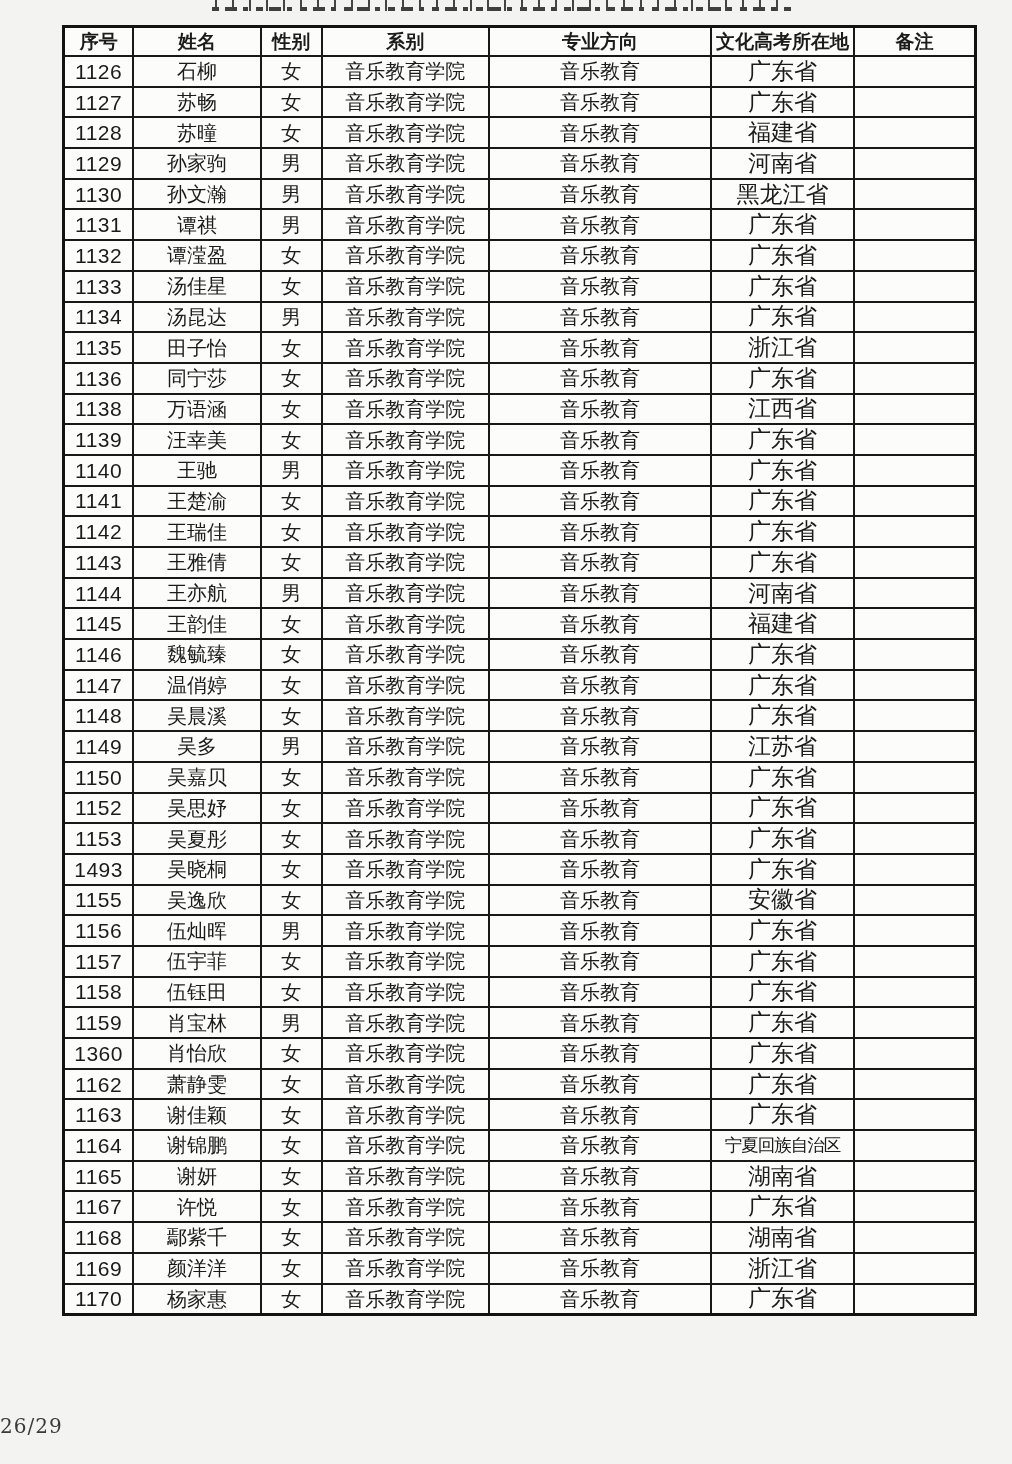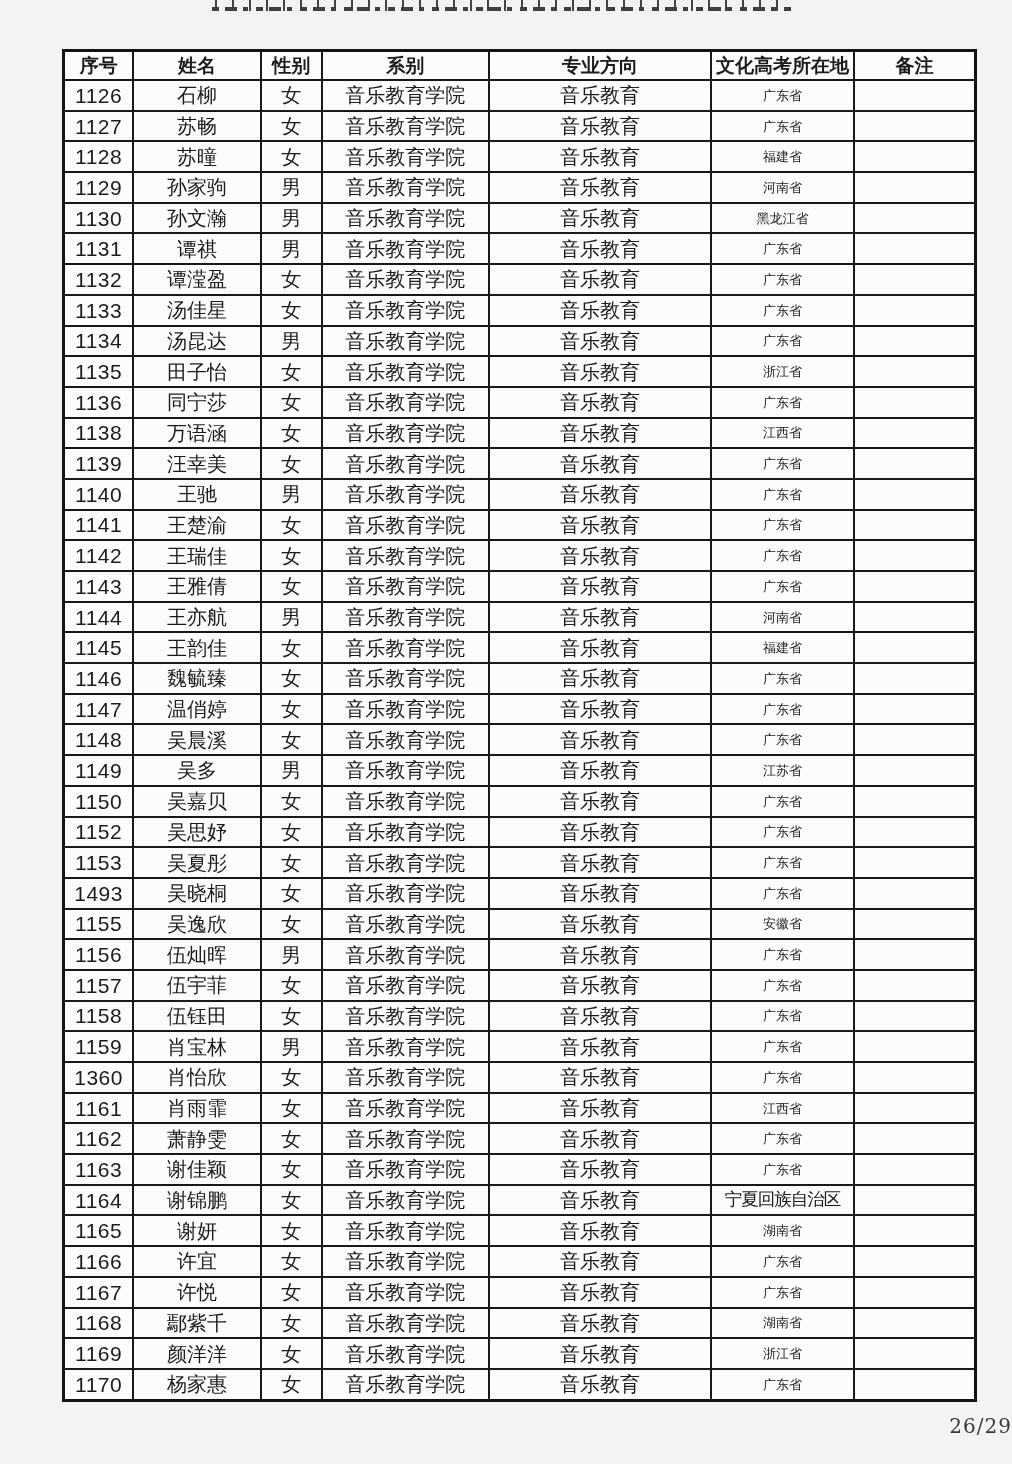--- a/index.html
+++ b/index.html
@@ -37,32 +37,32 @@
     border:2px solid #181818;
     text-align:center;
     vertical-align:middle;
     padding:0;
     height:28.7px;
     font-size:20px;
     line-height:1;
     overflow:hidden;
     white-space:nowrap;
   }
-  .admission-table{border:3px solid #121212;margin-top:24px;}
+  .admission-table{border:3px solid #121212;}
   .admission-table th{
     font-weight:bold;
     font-size:19px;
     height:27px;
   }
   .admission-table td.c-no{font-size:21px;letter-spacing:.5px;}
-  .admission-table td.c-province{font-size:13px;}
+  .admission-table td.c-province{font-size:23px;}
   .admission-table td.c-province.long{font-size:17.5px;letter-spacing:-1px;border-radius:9px;}
   .footer{
     position:absolute;left:0;top:1414px;width:1012px;
-    text-align:right;
+    text-align:left;
     font-family:"DejaVu Serif","Liberation Serif",serif;
     font-size:20px;color:#3a3a3a;
     letter-spacing:1px;
   }
 </style>
 </head>
 <body>
 
 <div class="title-strip"></div>
 
@@ -379,29 +379,20 @@
       <tr>
         <td class="c-no">1360</td>
         <td class="c-name">肖怡欣</td>
         <td class="c-gender">女</td>
         <td class="c-dept">音乐教育学院</td>
         <td class="c-major">音乐教育</td>
         <td class="c-province">广东省</td>
         <td class="c-note"></td>
       </tr>
       <tr>
-        <td class="c-no">1161</td>
-        <td class="c-name">肖雨霏</td>
-        <td class="c-gender">女</td>
-        <td class="c-dept">音乐教育学院</td>
-        <td class="c-major">音乐教育</td>
-        <td class="c-province">江西省</td>
-        <td class="c-note"></td>
-      </tr>
-      <tr>
         <td class="c-no">1162</td>
         <td class="c-name">萧静雯</td>
         <td class="c-gender">女</td>
         <td class="c-dept">音乐教育学院</td>
         <td class="c-major">音乐教育</td>
         <td class="c-province">广东省</td>
         <td class="c-note"></td>
       </tr>
       <tr>
         <td class="c-no">1163</td>
@@ -421,29 +412,20 @@
         <td class="c-province long">宁夏回族自治区</td>
         <td class="c-note"></td>
       </tr>
       <tr>
         <td class="c-no">1165</td>
         <td class="c-name">谢妍</td>
         <td class="c-gender">女</td>
         <td class="c-dept">音乐教育学院</td>
         <td class="c-major">音乐教育</td>
         <td class="c-province">湖南省</td>
-        <td class="c-note"></td>
-      </tr>
-      <tr>
-        <td class="c-no">1166</td>
-        <td class="c-name">许宜</td>
-        <td class="c-gender">女</td>
-        <td class="c-dept">音乐教育学院</td>
-        <td class="c-major">音乐教育</td>
-        <td class="c-province">广东省</td>
         <td class="c-note"></td>
       </tr>
       <tr>
         <td class="c-no">1167</td>
         <td class="c-name">许悦</td>
         <td class="c-gender">女</td>
         <td class="c-dept">音乐教育学院</td>
         <td class="c-major">音乐教育</td>
         <td class="c-province">广东省</td>
         <td class="c-note"></td>

